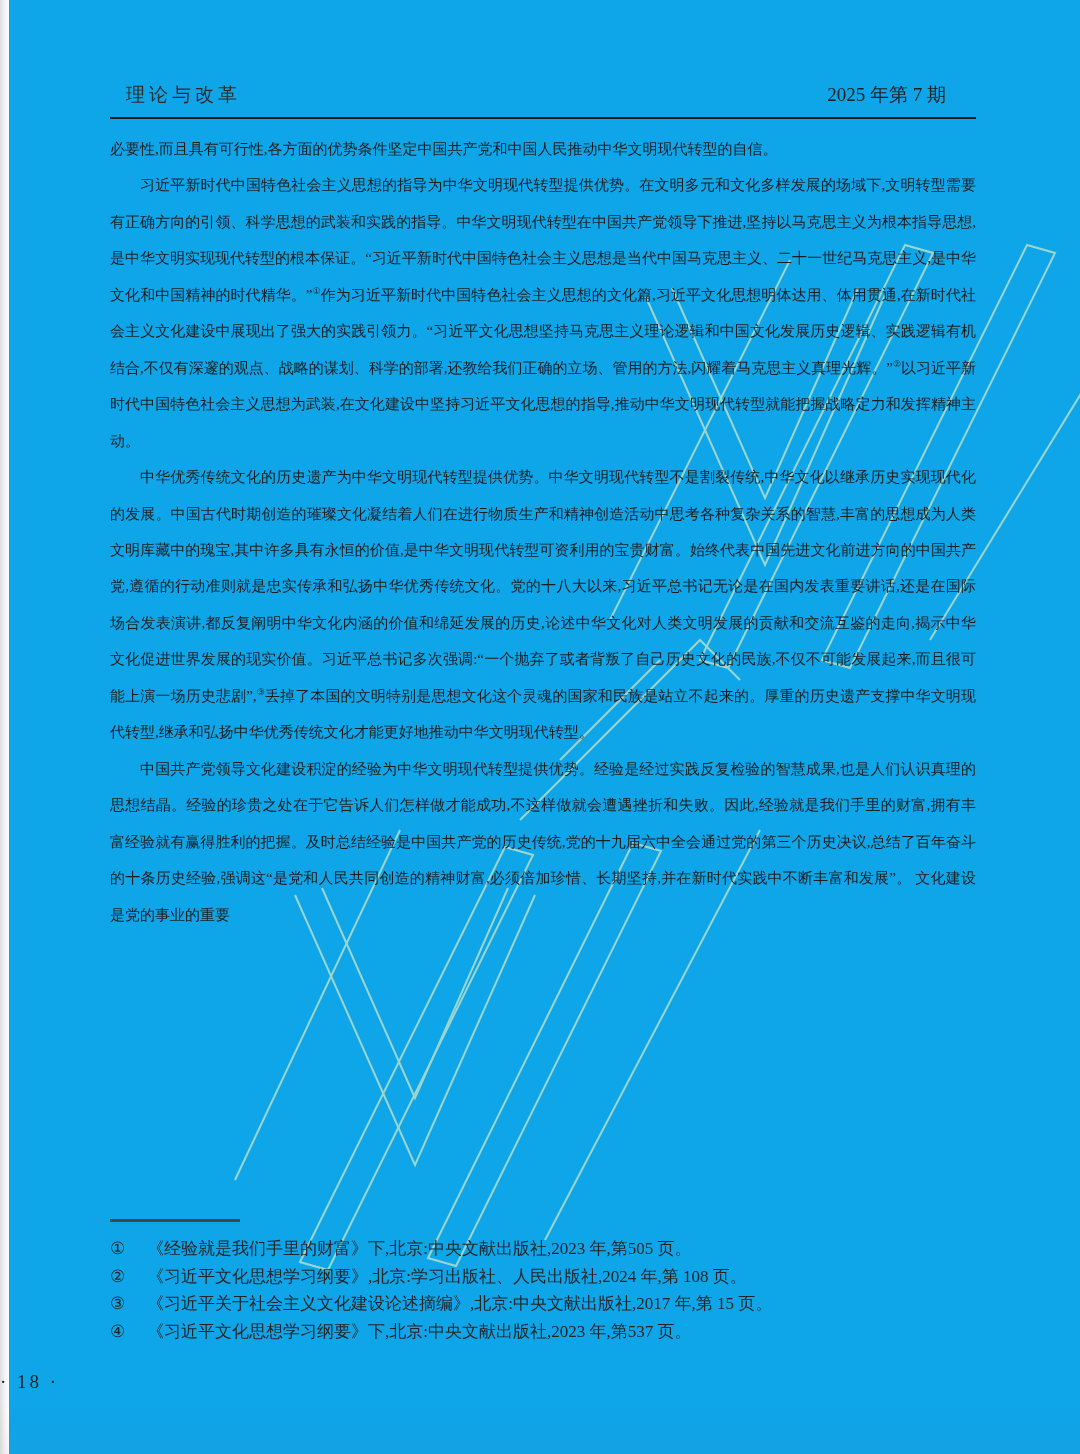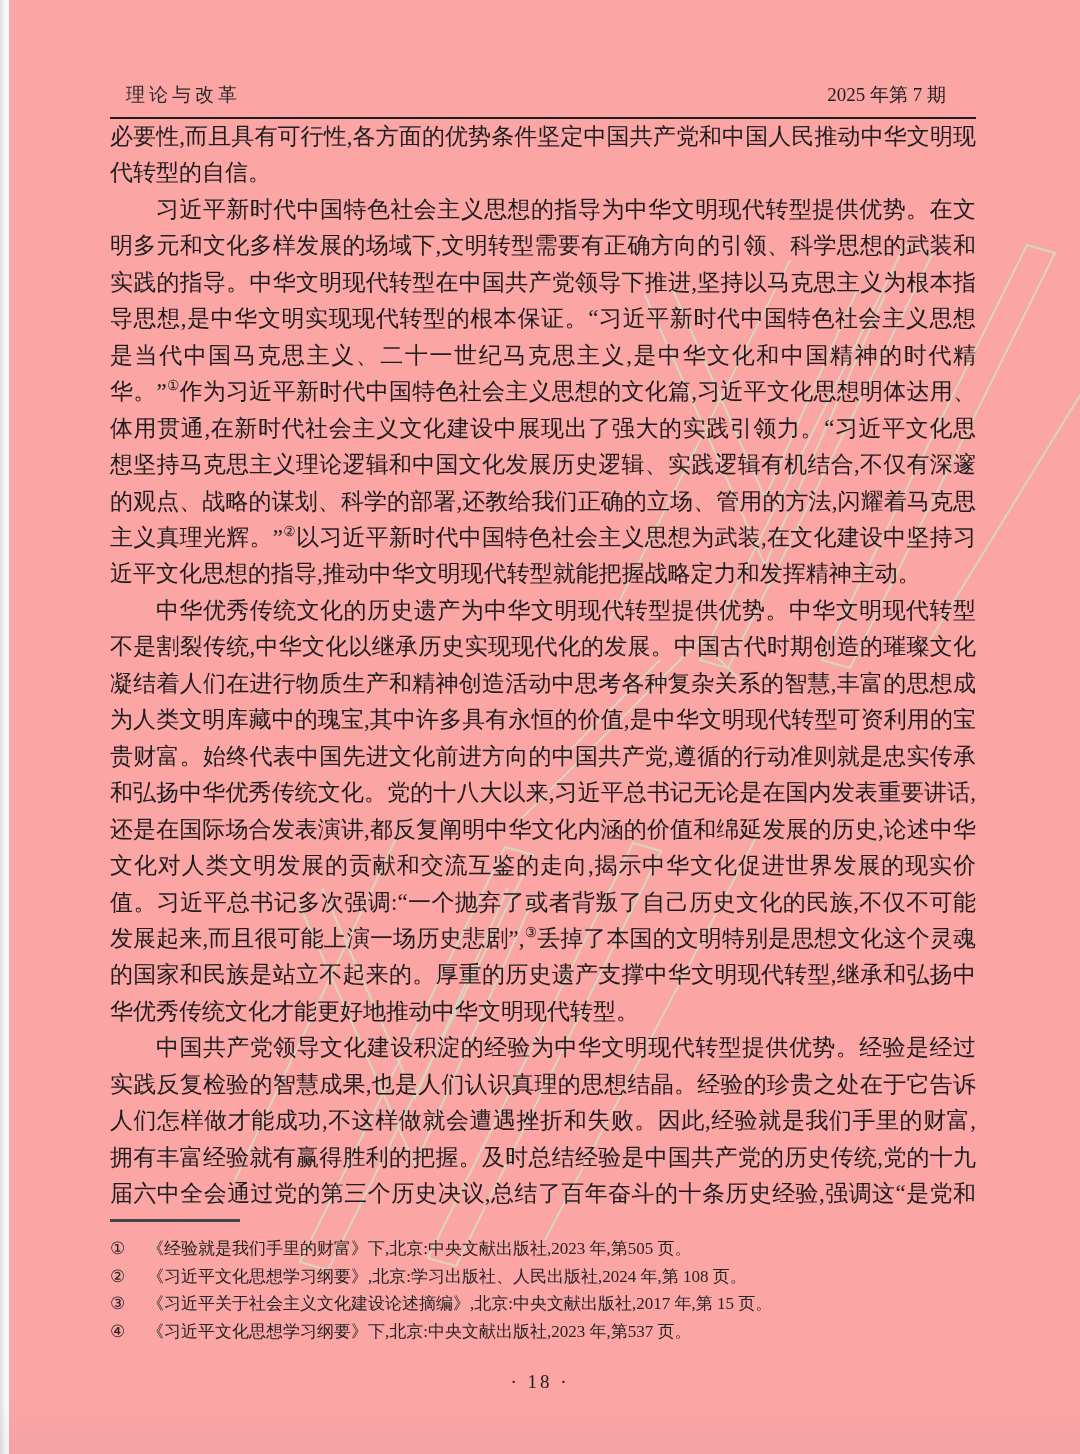--- a/index.html
+++ b/index.html
@@ -1,20 +1,20 @@
 <!DOCTYPE html>
 <html><head>
 <meta charset="utf-8">
 <style>
   html, body { margin: 0; padding: 0; background: #ffffff; }
   .page {
     position: relative;
     width: 1080px;
     height: 1454px;
-    background: #fca5a5;
+    background: #0ea5e9;
     overflow: hidden;
     font-family: "Liberation Serif", "DejaVu Serif", serif;
     color: #1d1d1f;
   }
   .edge-left {
     position: absolute; left: 0; top: 0; bottom: 0; width: 9px;
     background: linear-gradient(to right, #dedee0, #f5f5f6 55%, #ffffff);
   }
   .edge-bottom {
     position: absolute; left: 0; right: 0; bottom: 0; height: 52px;
@@ -29,43 +29,43 @@
     box-sizing: border-box;
     display: flex; justify-content: space-between; align-items: flex-end;
     padding: 0 30px 9px 16px;
     border-bottom: 2px solid #1c1c1c;
     font-size: 19px;
     z-index: 2;
   }
   .journal-title { letter-spacing: 4px; color: #2a2a2c; }
   .issue-label { color: #1d1d1f; }
   .article-body {
-    position: absolute; left: 110px; top: 119px; width: 866px; height: 1092px;
+    position: absolute; left: 110px; top: 131px; width: 866px; height: 1092px;
     overflow: hidden;
-    font-size: 23px;
+    font-size: 15px;
     line-height: 36.45px;
     text-align: justify;
     z-index: 1;
   }
   .article-body p { margin: 0; text-indent: 2em; }
   .article-body p.first-para { text-indent: 0; }
   sup.fnref { font-size: 60%; vertical-align: super; line-height: 0; }
   .footnotes {
     position: absolute; left: 110px; top: 1219px; width: 866px;
     font-size: 17px; line-height: 27.6px;
     color: #242426;
     z-index: 1;
   }
   .fn-rule { width: 130px; border-top: 3px solid #454547; margin: 0 0 13px 0; }
   .fn-item { display: flex; align-items: flex-start; }
   .fn-marker { flex: 0 0 37px; }
   .fn-text { flex: 1 1 auto; }
   .page-number {
     position: absolute; left: 0; top: 1371px; width: 100%;
-    text-align: center; font-size: 19px; letter-spacing: 3px; color: #1d1d1f;
+    text-align: left; font-size: 19px; letter-spacing: 3px; color: #1d1d1f;
     z-index: 1;
   }
 </style>
 </head>
 <body>
 
 <div class="page">
 
   <div class="edge-left"></div>
 

